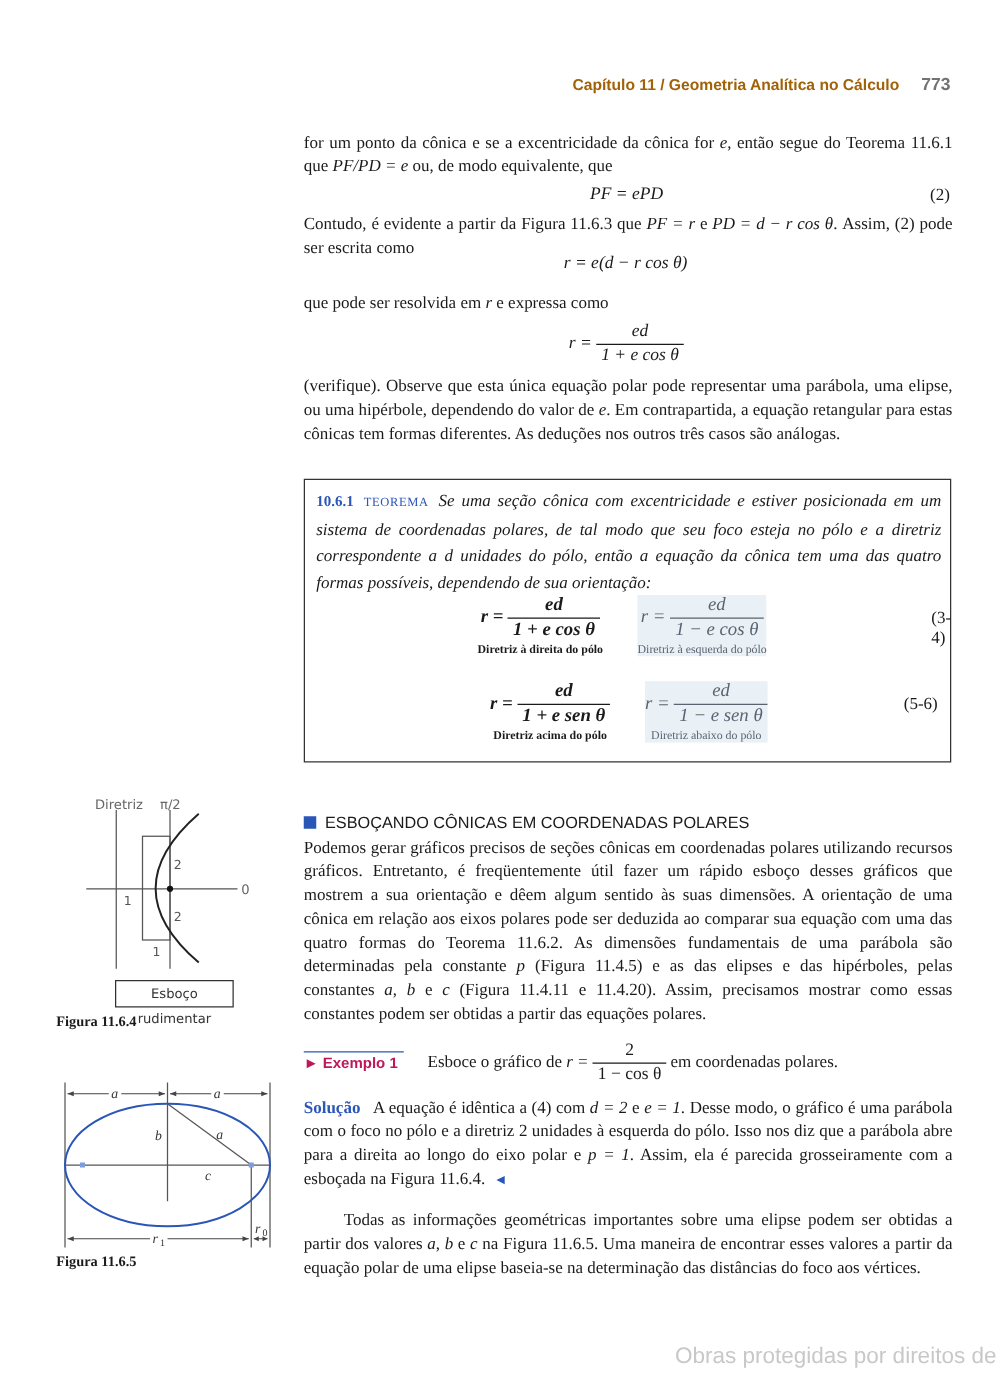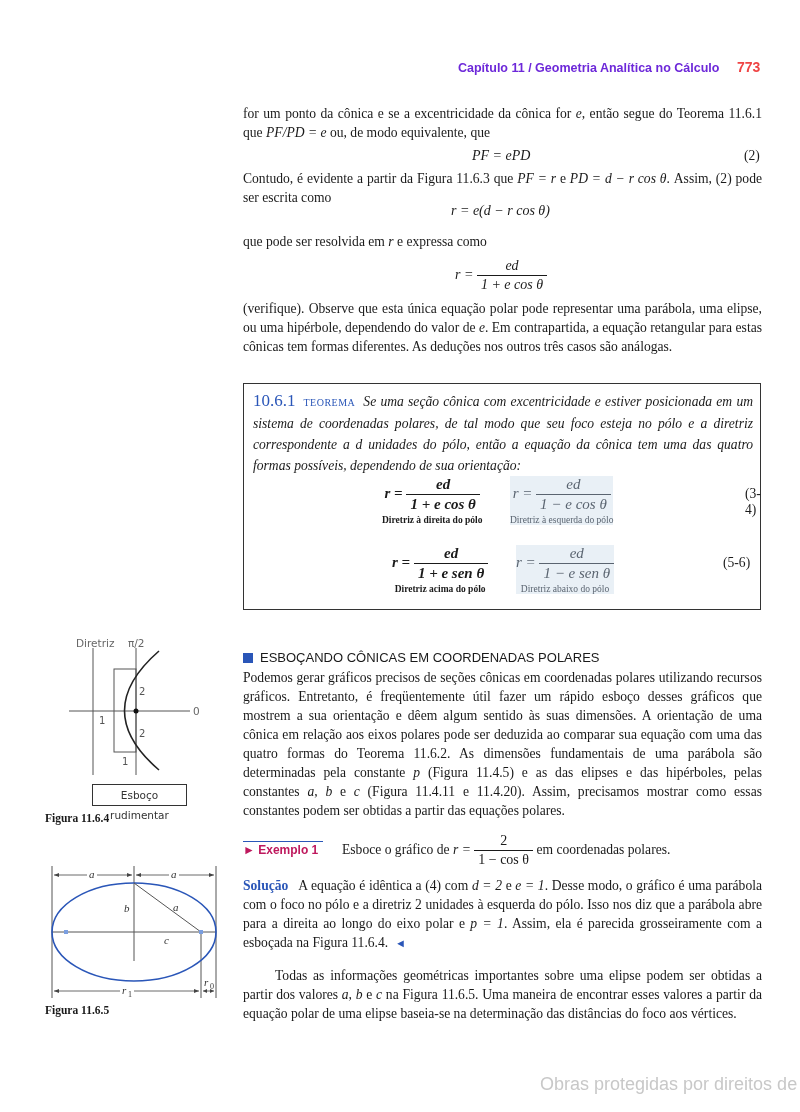--- a/index.html
+++ b/index.html
@@ -1,32 +1,32 @@
 <!DOCTYPE html>
 <html><head>
 <meta charset="utf-8">
 <style>
   html, body { margin: 0; padding: 0; background: #ffffff; }
   body { width: 800px; height: 1112px; position: relative; overflow: hidden;
          font-family: "Liberation Serif", "DejaVu Serif", serif; color: #1a1a1a; }
   .abs { position: absolute; }
   .header-title { left: 458px; top: 61px; font-family: "Liberation Sans", sans-serif; font-weight: bold;
-                  font-size: 12.5px; color: #6d28d9; white-space: nowrap; }
+                  font-size: 12.5px; color: #a16207; white-space: nowrap; }
   .page-num { left: 737px; top: 59px; font-family: "Liberation Sans", sans-serif; font-weight: bold;
-              font-size: 14px; color: #ef4444; }
+              font-size: 14px; color: #737373; }
   .para { left: 243px; width: 519px; font-size: 13.6px; line-height: 19px; text-align: justify; }
   .para i { font-style: italic; }
   .eq { font-size: 14px; white-space: nowrap; }
   .eq i { font-style: italic; }
   .eqnum { font-size: 13.6px; }
   .frac { display: inline-block; vertical-align: middle; text-align: center; }
   .frac .num { display: block; padding: 0 4px 1px 4px; border-bottom: 1px solid #1a1a1a; }
   .frac .den { display: block; padding: 1px 4px 0 4px; }
   .theorem-box { left: 243px; top: 383px; width: 516px; height: 225px; border: 1.5px solid #333; }
-  .thm-head { color: #2a56b8; font-weight: normal; font-size: 17px; }
+  .thm-head { color: #2a56b8; font-weight: bold; font-size: 12px; }
   .thm-label { color: #2a56b8; font-size: 10px; letter-spacing: 0.5px; margin: 0 8px 0 8px; }
   .thm-text { font-style: italic; font-size: 13.6px; line-height: 21px; }
   .form { position: absolute; text-align: center; }
   .form .eq { font-size: 15px; }
   .form.bold .eq { font-weight: bold; }
   .form .cap { font-size: 9.5px; margin-top: 2px; white-space: nowrap; }
   .form.bold .cap { font-weight: bold; }
   .form.faded { background: #e9f0f6; color: #5a6470; }
   .form.faded .frac .num { border-color: #5a6470; }
   .section-head { left: 243px; top: 650px; font-family: "Liberation Sans", sans-serif; font-weight: normal;

